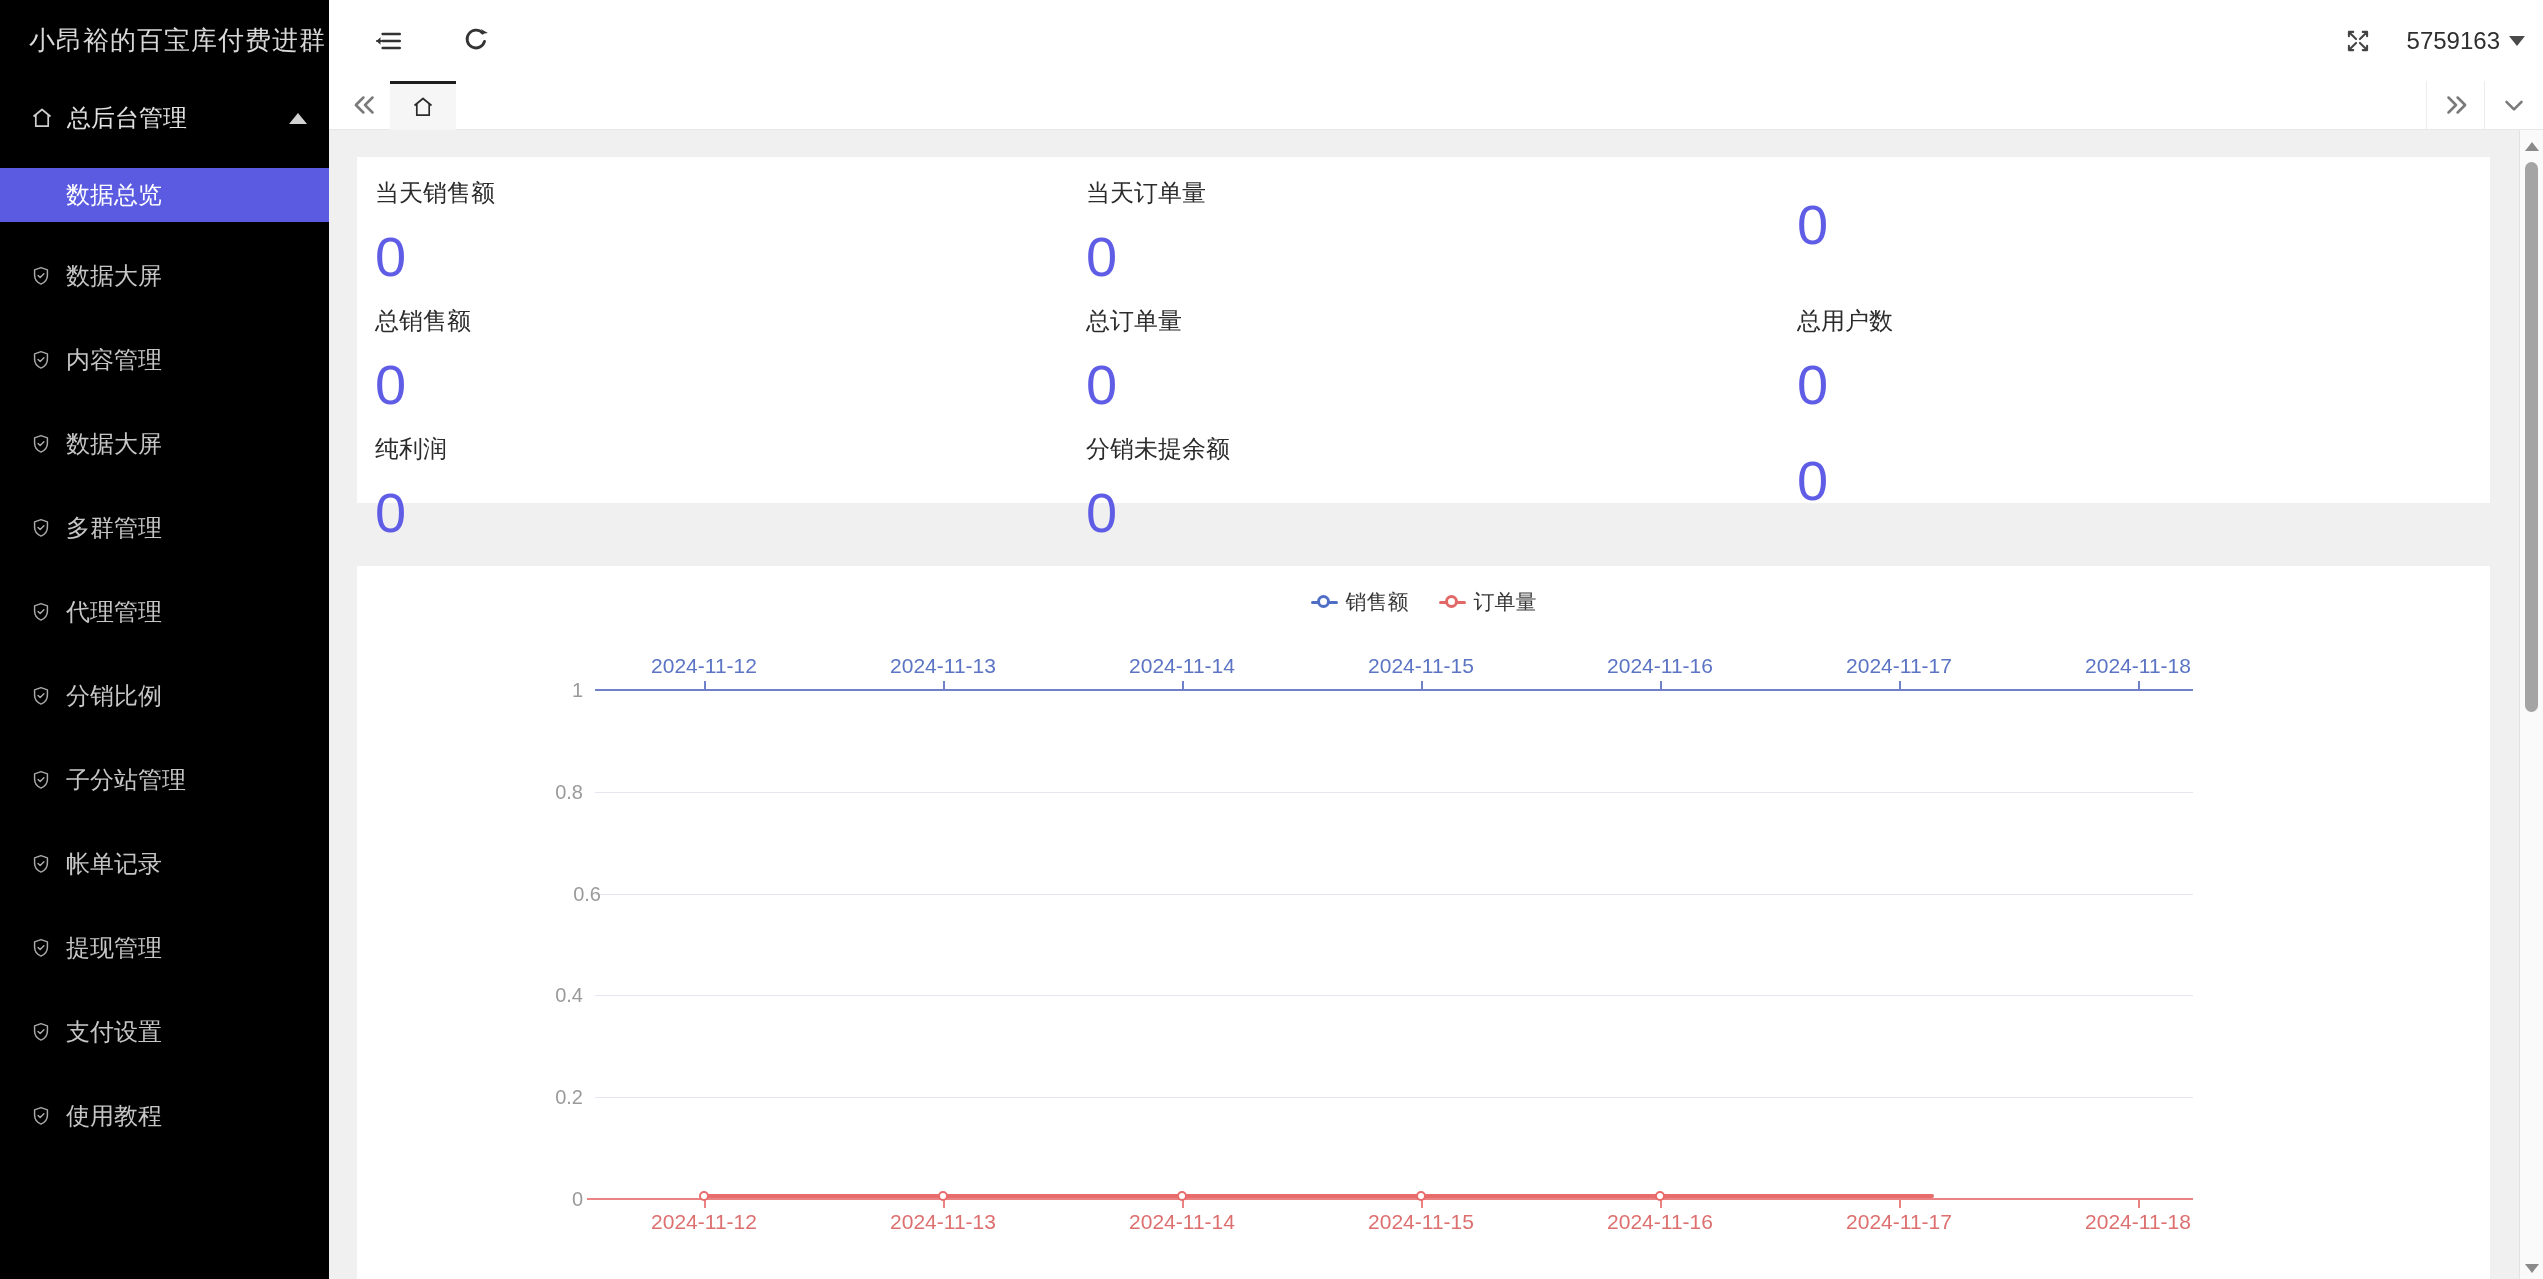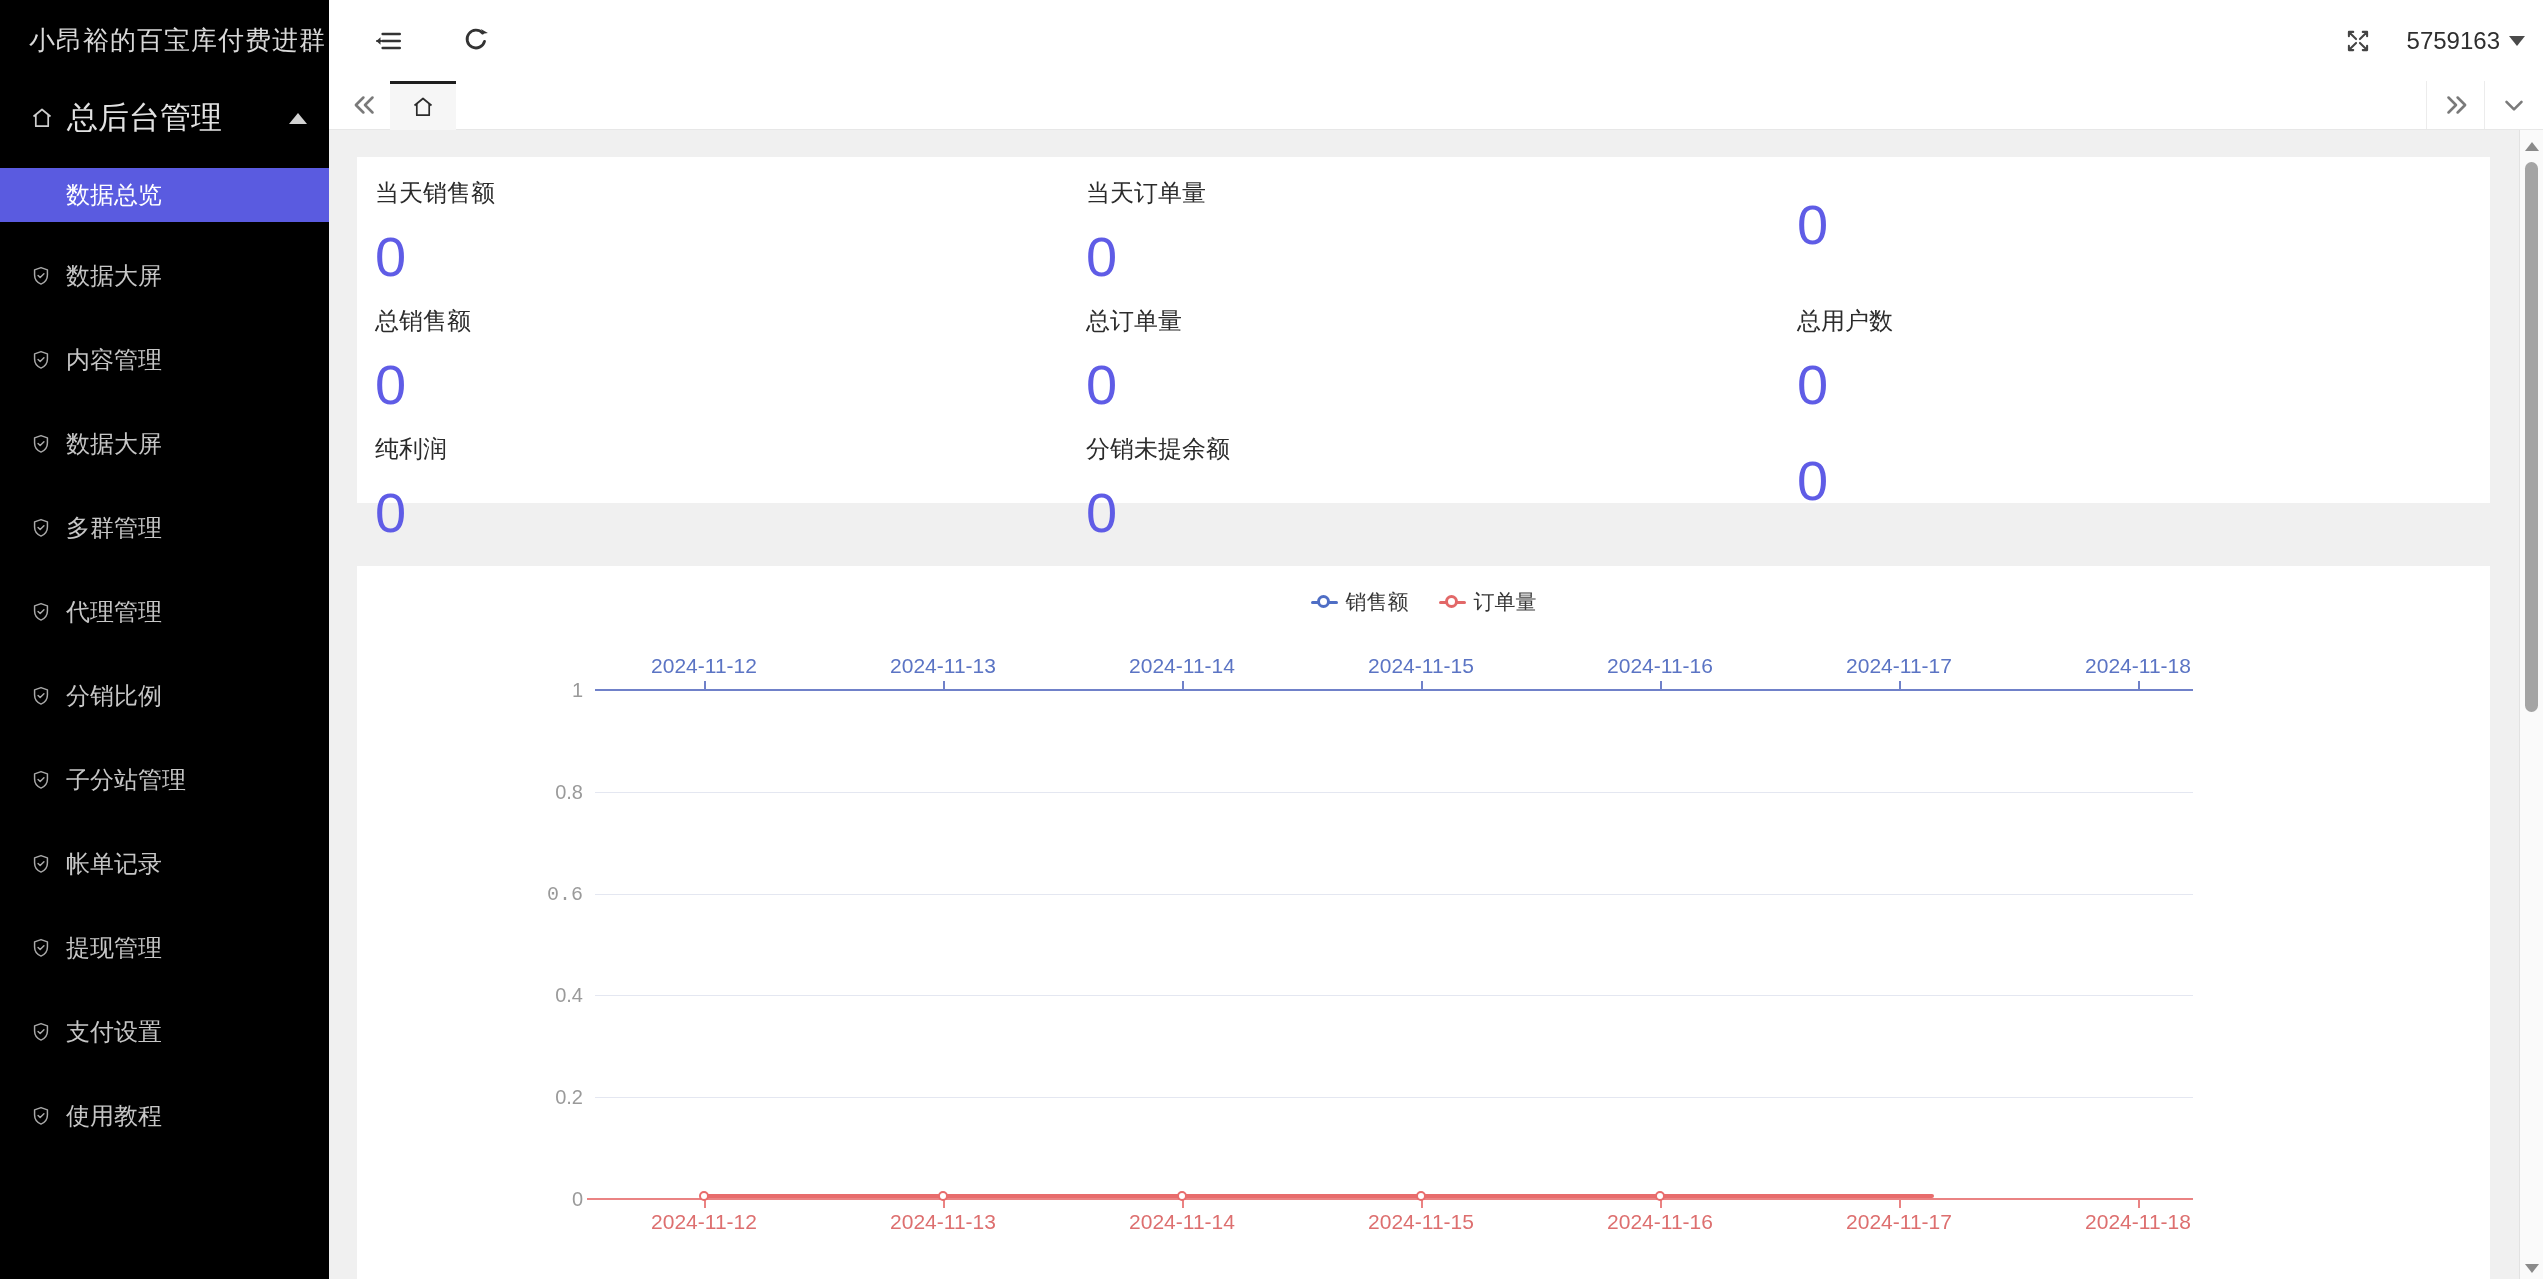--- a/index.html
+++ b/index.html
@@ -2,21 +2,21 @@
 <html><head>
 <meta charset="utf-8">
 <style>
   html,body{margin:0;padding:0;background:#fff;}
   body{width:2543px;height:1279px;overflow:hidden;font-family:"Liberation Sans",sans-serif;position:relative;}
   .app{position:absolute;inset:0;}
 
   
   .sidebar{position:absolute;left:0;top:0;width:329px;height:1279px;background:#000;color:#c9c9c9;}
   .sidebar-title{height:81px;display:flex;align-items:center;padding-left:29px;font-size:26px;color:#d9d9d9;letter-spacing:1px;white-space:nowrap;}
-  .section-row{position:relative;height:73px;display:flex;align-items:center;padding-left:30px;font-size:31px;color:#e2e2e2;cursor:pointer;}
+  .section-row{position:relative;height:73px;display:flex;align-items:center;padding-left:30px;font-size:24px;color:#e2e2e2;cursor:pointer;}
   .section-row .mi{width:24px;height:24px;margin-right:13px;flex:0 0 auto;}
   .caret-up{position:absolute;right:22px;top:50%;margin-top:-5px;width:0;height:0;border-left:9px solid transparent;border-right:9px solid transparent;border-bottom:11px solid #d2d2d2;}
   .active-item{height:54px;margin-top:14px;background:#5a5be0;color:#fff;display:flex;align-items:center;padding-left:66px;font-size:24px;cursor:pointer;}
   .menu{margin-top:12px;}
   .menu-row{height:84px;display:flex;align-items:center;padding-left:30px;font-size:24px;color:#c6c6c6;cursor:pointer;}
   .menu-row .mi{width:22px;height:24px;margin-right:14px;flex:0 0 auto;}
 
   
   .topbar{position:absolute;left:329px;top:0;width:2214px;height:81px;background:#fff;border-top-right-radius:14px;}
   .tb-icon{position:absolute;top:26px;width:30px;height:30px;cursor:pointer;}
@@ -318,21 +318,21 @@
           <span class="legend-label">订单量</span>
         </div>
       </div>
       <div class="plot" id="plot">
           <div class="ylab" style="left: 166px; top: 633px;">0</div>
           <div class="gridline" style="left: 238px; width: 1598px; top: 531.2px;"></div>
           <div class="ylab" style="left: 166px; top: 531.2px;">0.2</div>
           <div class="gridline" style="left: 238px; width: 1598px; top: 429.4px;"></div>
           <div class="ylab" style="left: 166px; top: 429.4px;">0.4</div>
           <div class="gridline" style="left: 238px; width: 1598px; top: 327.6px;"></div>
-          <div class="ylab" style="left: 166px; top: 327.6px; font-family: Liberation Mono, monospace;">0.6</div>
+          <div class="ylab" style="left: 184px; top: 327.6px;">0.6</div>
           <div class="gridline" style="left: 238px; width: 1598px; top: 225.8px;"></div>
           <div class="ylab" style="left: 166px; top: 225.8px;">0.8</div>
           <div class="ylab" style="left: 166px; top: 124px;">1</div>
           <div class="axisline blue" style="left: 238px; width: 1598px; top: 123px;"></div>
           <div class="axisline red" style="left: 230px; width: 1606px; top: 632px;"></div>
           <div class="xlab blue" style="left: 347px; top: 100px;">2024-11-12</div>
           <div class="tickmark blue" style="left: 347px; top: 115px; height: 8px;"></div>
           <div class="xlab red" style="left: 347px; top: 656px;">2024-11-12</div>
           <div class="tickmark red" style="left: 347px; top: 634px; height: 8px;"></div>
           <div class="xlab blue" style="left: 586px; top: 100px;">2024-11-13</div>

